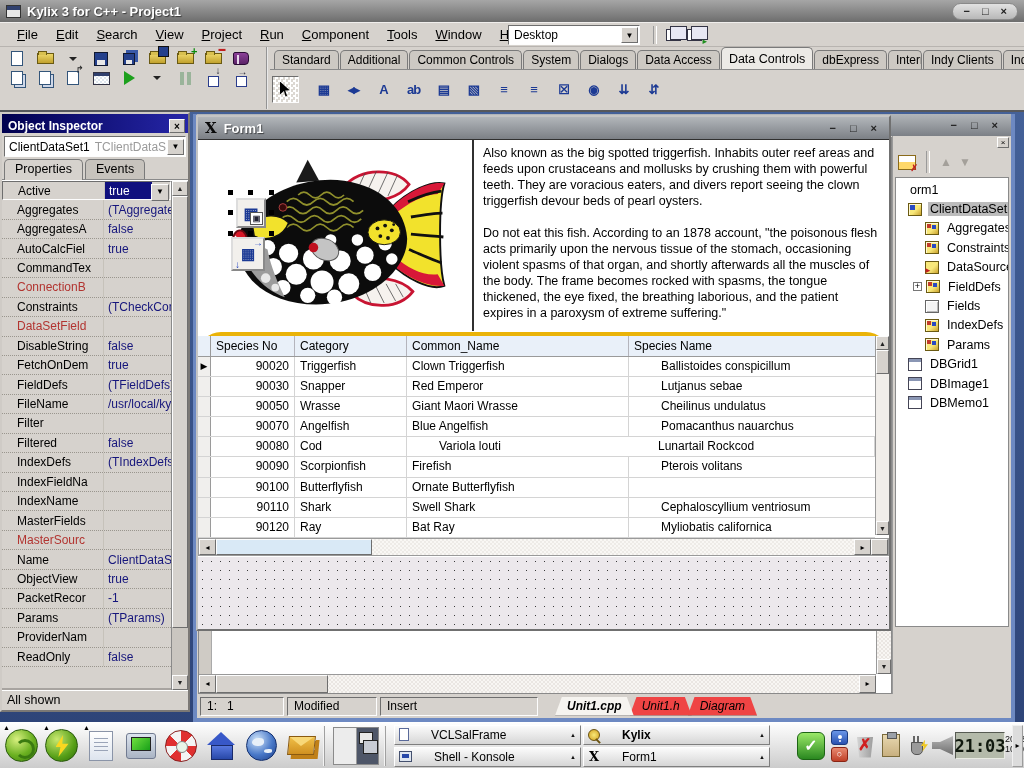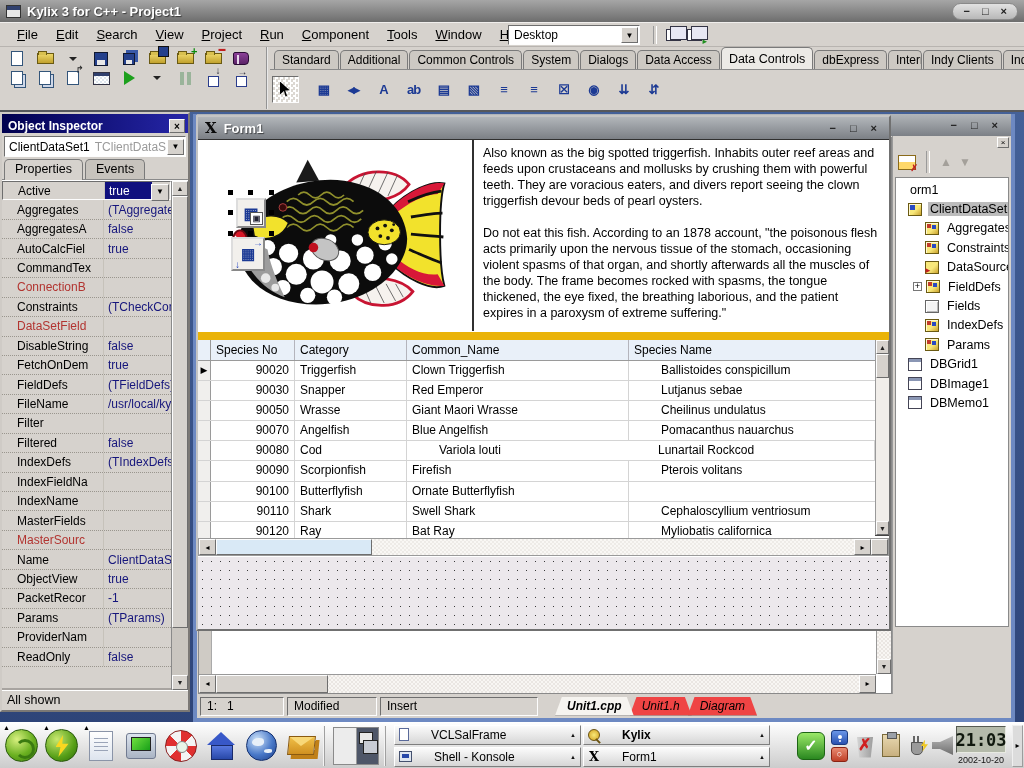--- a/index.html
+++ b/index.html
@@ -171,21 +171,21 @@
 
   .cmp-wrap{position:absolute;left:30px;top:50px;width:46px;height:46px;}
   .handle{position:absolute;width:5px;height:5px;background:#000;}
   .h-tl{left:0;top:0}.h-tm{left:20px;top:0}.h-tr{right:0;top:0}.h-ml{left:0;top:20px}.h-mr{right:0;top:20px}.h-bl{left:0;bottom:0}.h-bm{left:20px;bottom:0}.h-br{right:0;bottom:0}
   .cmp-box{position:absolute;left:8px;top:8px;width:30px;height:30px;background:#f2f0ec;border:2px outset #ddd;display:flex;align-items:center;justify-content:center;color:#1c3a94;font-size:16px;font-weight:bold;}
   .cmp-box .ovl{position:absolute;right:1px;bottom:1px;width:13px;height:13px;background:#fff;border:1px solid #555;font-size:8px;line-height:11px;text-align:center;color:#223;}
   .cmp-ds{position:absolute;left:33px;top:97px;width:34px;height:34px;background:#f2f0ec;border:2px outset #ddd;display:flex;align-items:center;justify-content:center;color:#1c3a94;font-size:15px;font-weight:bold;}
   .cmp-ds .a1{position:absolute;right:0;top:-2px;color:#2040c0;font-size:10px;font-weight:bold;}
   .cmp-ds .a2{position:absolute;left:2px;bottom:-1px;color:#2040c0;font-size:10px;font-weight:bold;}
 
-  .dbgrid{position:absolute;left:0;top:192px;width:691px;height:204px;border-top:8px solid #eab308;border-bottom:1px solid #444;background:#fff;}
+  .dbgrid{position:absolute;left:0;top:192px;width:691px;height:204px;border-top:4px solid #eab308;border-bottom:1px solid #444;background:#fff;border-radius:23px;}
   .grid-head{display:flex;height:21px;background:#e9f0f9;border-bottom:1px solid #9a9a9a;font-size:12px;margin-right:14px;}
   .ghc{padding:3px 5px;border-right:1px solid #b4b4bc;white-space:nowrap;overflow:hidden;}
   .gh-ind{width:13px;flex:none;padding:0;background:#e9f0f9;border-right:1px solid #9a9a9a;}
   .gh0{width:84px;flex:none;}.gh1{width:112px;flex:none;}.gh2{width:222px;flex:none;}.gh3{flex:1;border-right:none;}
   .grid-rows{margin-right:14px;}
   .grow{display:flex;height:20.1px;background:#fff;border-bottom:1px solid #d4d4d4;font-size:12px;}
   .gc{padding:2px 5px;border-right:1px solid #d4d4d4;white-space:nowrap;overflow:hidden;}
   .g-ind{width:13px;flex:none;padding:0;background:#f0efed;border-right:1px solid #9a9a9a;font-size:9px;line-height:18px;text-align:center;color:#000;}
   .grow.current .g-ind::before{content:"▶";}
   .gc0{width:84px;flex:none;text-align:right;}
@@ -250,21 +250,21 @@
   .ic-trash{width:22px;height:26px;position:relative;}
   .ic-trash::before{content:"";position:absolute;left:2px;top:4px;width:18px;height:21px;background:linear-gradient(90deg,#d8d8d8,#9a9a9a);clip-path:polygon(5% 0,95% 0,82% 100%,18% 100%);}
   .ic-trash::after{content:"✗";position:absolute;left:4px;top:2px;color:#d02020;font-size:16px;font-weight:bold;}
   .ic-klip{width:18px;height:23px;background:linear-gradient(#e8d8b0,#c8b080);border:1px solid #7a6a3a;position:relative;}
   .ic-klip::after{content:"";position:absolute;left:4px;top:-3px;width:8px;height:5px;background:#9aa0a8;border:1px solid #555;}
   .ic-plug{width:20px;height:24px;position:relative;}
   .ic-plug::before{content:"";position:absolute;left:5px;top:8px;width:10px;height:11px;background:#9a9a9a;border:1px solid #555;border-radius:0 0 5px 5px;}
   .ic-plug::after{content:"";position:absolute;left:7px;top:2px;width:2px;height:6px;background:#666;box-shadow:4px 0 0 #666;}
   .ic-plug .spark{position:absolute;right:-2px;top:6px;width:7px;height:12px;background:#f0c820;clip-path:polygon(58% 0,0 55%,38% 55%,22% 100%,100% 40%,52% 40%);}
   .ic-vol{width:21px;height:19px;background:linear-gradient(#b8b8b8,#6e6e6e);clip-path:polygon(0 32%,38% 32%,100% 0,100% 100%,38% 68%,0 68%);}
-  .clock{width:52px;flex:none;display:flex;flex-direction:column;align-items:center;margin:0 2px;}
+  .clock{width:52px;flex:none;display:flex;flex-direction:row;align-items:flex-start;margin:0 2px;}
   .lcd{width:50px;height:27px;background:#b4baaa;border:1px solid;border-color:#565a52 #e8eae2 #e8eae2 #565a52;font-family:"DejaVu Sans Mono",monospace;font-weight:bold;font-size:17px;color:#10180e;display:flex;align-items:center;justify-content:center;letter-spacing:0;}
   .tdate{font-size:9px;margin-top:2px;color:#111;}
   .edge-arrow{width:11px;height:42px;margin-left:3px;background:#dcdcdc;border:1px outset #f0f0f0;display:flex;align-items:center;justify-content:center;font-size:8px;flex:none;}
 </style>
 </head>
 <body>
 
 <div id="screen" data-name="desktop">
 
   <div id="editor-win" data-name="code-editor-window">

